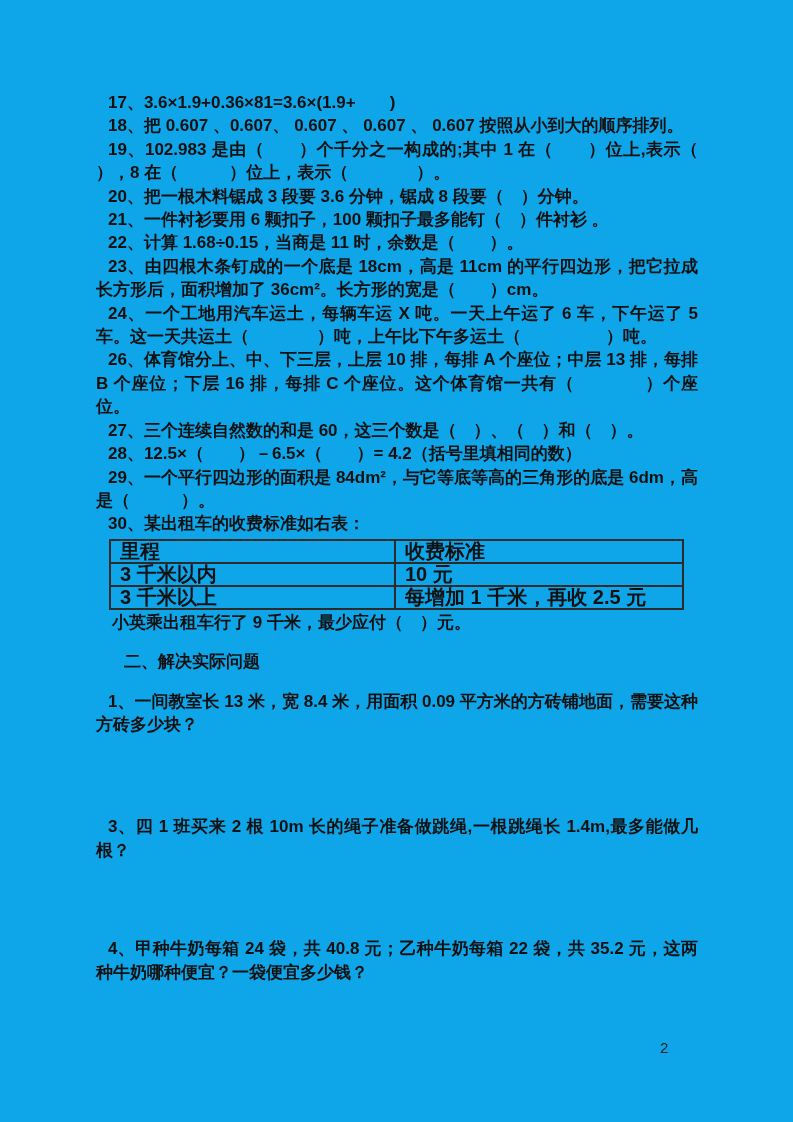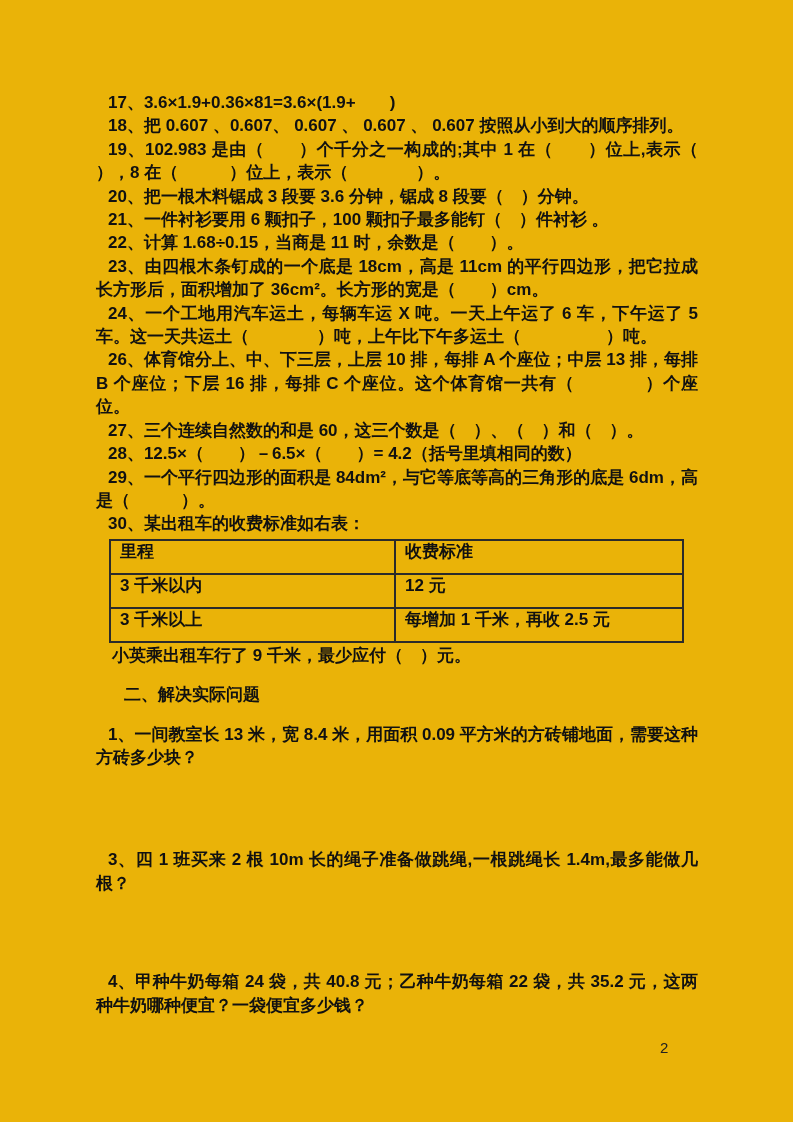--- a/index.html
+++ b/index.html
@@ -1,20 +1,20 @@
 <!DOCTYPE html>
 <html><head>
 <meta charset="utf-8">
 <style>
   html, body { margin: 0; padding: 0; background: #ffffff; }
   .page {
     position: relative;
     width: 793px;
     height: 1122px;
-    background: #eab308;
+    background: #0ea5e9;
     font-family: "Liberation Sans", "DejaVu Sans", sans-serif;
     font-weight: 700;
     color: #111111;
     overflow: hidden;
   }
   .content {
     position: absolute;
     left: 96px;
     top: 91px;
     width: 602px;
@@ -29,22 +29,22 @@
   }
   .fare-table {
     border-collapse: collapse;
     margin: 3px 0 0 13px;
     width: 573px;
     table-layout: fixed;
   }
   .fare-table td {
     border: 2px solid #2b2b2b;
     height: 21px;
-    padding: 0 0 11px 9px;
-    font-size: 17px;
+    padding: 0 0 0 9px;
+    font-size: 20px;
     line-height: 21px;
     white-space: nowrap;
     overflow: hidden;
   }
   .fare-table col.c1 { width: 285px; }
   .fare-table col.c2 { width: 288px; }
   .after-table {
     margin: 1px 0 0 0;
     text-indent: 16px;
   }
@@ -90,21 +90,21 @@
           <col class="c1">
           <col class="c2">
         </colgroup>
       <tbody>
         <tr>
           <td>里程</td>
           <td>收费标准</td>
         </tr>
         <tr>
           <td>3 千米以内</td>
-          <td>12 元</td>
+          <td>10 元</td>
         </tr>
         <tr>
           <td>3 千米以上</td>
           <td>每增加 1 千米，再收 2.5 元</td>
         </tr>
       </tbody>
     </table>
 
     <p class="after-table">小英乘出租车行了 9 千米，最少应付（　）元。</p>
 

